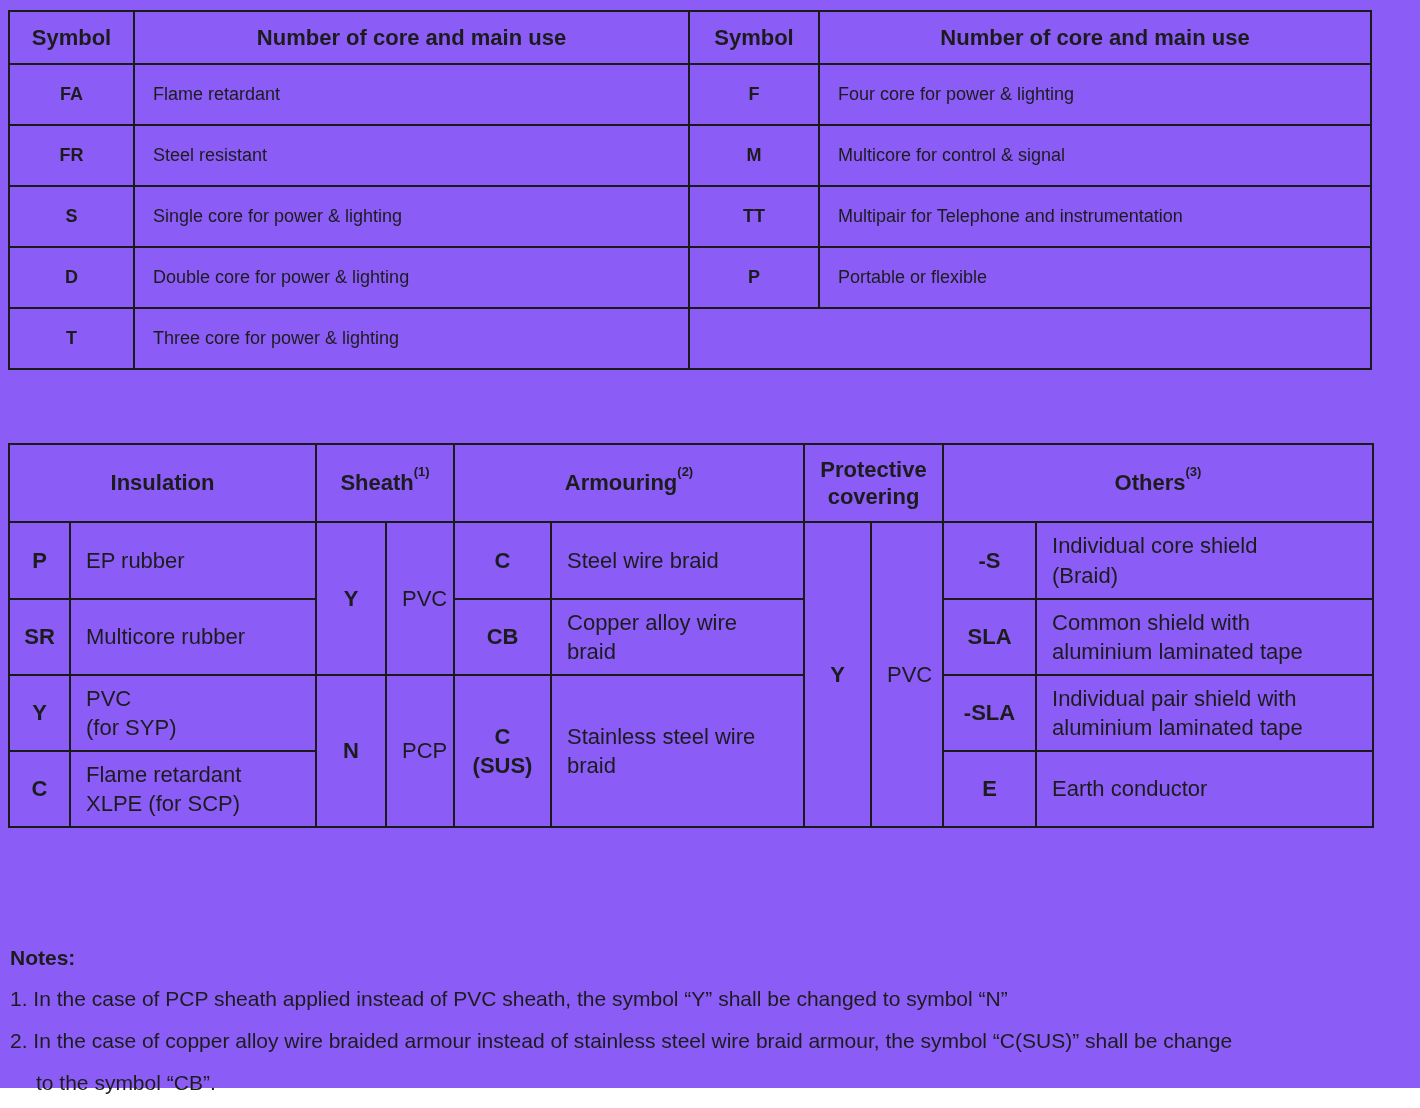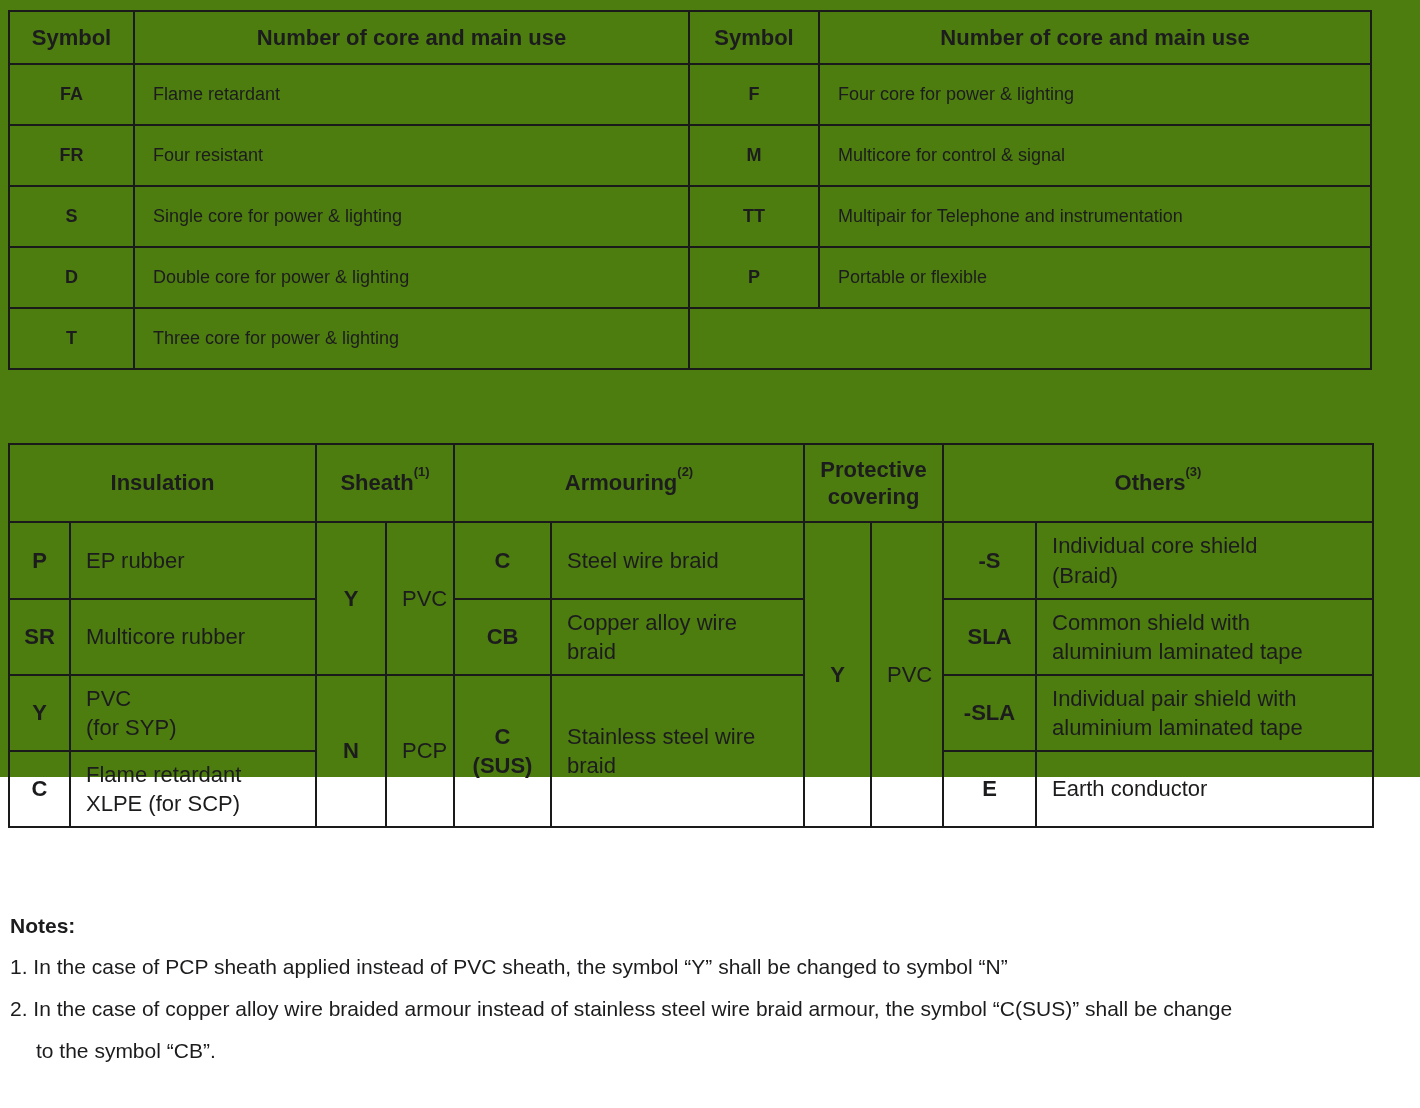--- a/index.html
+++ b/index.html
@@ -5,21 +5,21 @@
   html, body {
     margin: 0;
     padding: 0;
     background: #ffffff;
     width: 1420px;
     height: 1108px;
     overflow: hidden;
     font-family: "Liberation Sans", "DejaVu Sans", sans-serif;
     color: #1c1c1e;
   }
-  .page { position: relative; width: 1420px; height: 777px; background: #4d7c0f; }
+  .page { position: relative; width: 1420px; height: 1088px; background: #8b5cf6; }
 
   table {
     border-collapse: collapse;
     table-layout: fixed;
     position: absolute;
   }
   td, th {
     border: 2px solid #1a1a1a;
     overflow: hidden;
     vertical-align: middle;
@@ -41,21 +41,21 @@
   .t2 td.desc { text-align: left; padding: 0 6px 0 15px; font-weight: normal; }
   .t2 sup { font-size: 13px; font-weight: bold; vertical-align: top; position: relative; top: -4px; line-height: 1; }
   .t2 tr.r1 td { height: 75px; }
   .t2 tr.r2 td { height: 74px; }
   .t2 tr.r3 td { height: 74px; }
   .t2 tr.r4 td { height: 74px; }
 
   
   .notes { position: absolute; left: 10px; top: 914px; width: 1410px; }
   .notes p { margin: 0 0 19px 0; font-size: 21px; line-height: 23px; white-space: nowrap; }
-  .notes .notes-title { font-weight: bold; margin-bottom: 18px; }
+  .notes .notes-title { font-weight: bold; margin-bottom: 18px; margin-top: 32px; }
   .notes .indent { padding-left: 26px; }
 </style>
 </head>
 <body>
 
 <div class="page">
 
   <table class="t1">
     <colgroup>
       <col style="width:125px">
@@ -71,21 +71,21 @@
       <th>Number of core and main use</th>
     </tr>
     <tr>
       <td class="sym">FA</td>
       <td class="desc">Flame retardant</td>
       <td class="sym">F</td>
       <td class="desc">Four core for power &amp; lighting</td>
     </tr>
     <tr>
       <td class="sym">FR</td>
-      <td class="desc">Four resistant</td>
+      <td class="desc">Steel resistant</td>
       <td class="sym">M</td>
       <td class="desc">Multicore for control &amp; signal</td>
     </tr>
     <tr>
       <td class="sym">S</td>
       <td class="desc">Single core for power &amp; lighting</td>
       <td class="sym">TT</td>
       <td class="desc">Multipair for Telephone and instrumentation</td>
     </tr>
     <tr>

